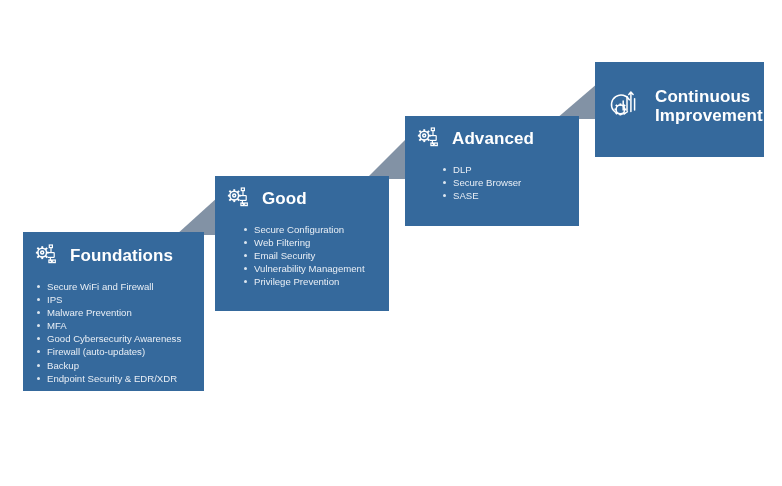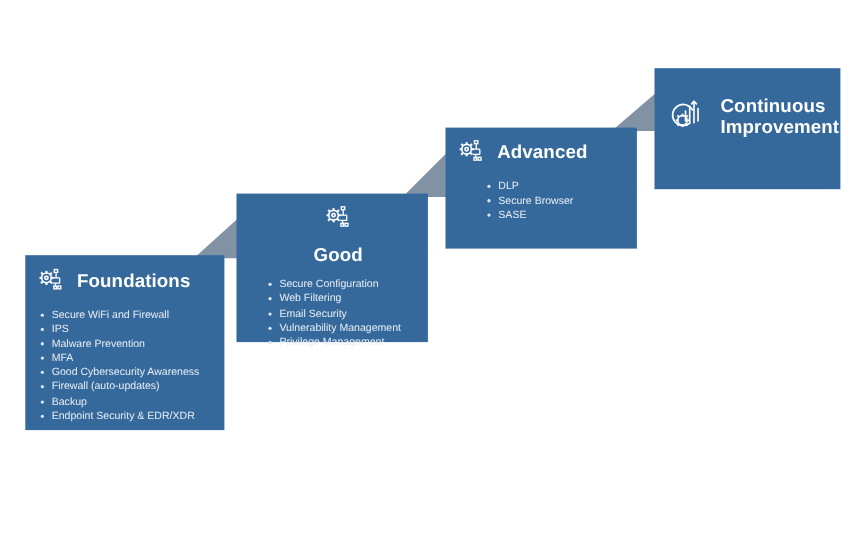--- a/index.html
+++ b/index.html
@@ -80,26 +80,26 @@
   
   .riser {
     position: absolute;
     display: block;
   }
 
   
   #box-foundations { left: 23px;  top: 232px; width: 181px; height: 159px; }
   #box-good        { left: 215px; top: 176px; width: 174px; height: 135px; }
   #box-advanced    { left: 405px; top: 116px; width: 174px; height: 110px; }
-  #box-continuous  { left: 595px; top: 62px;  width: 169px; height: 110px;  }
+  #box-continuous  { left: 595px; top: 62px;  width: 169px; height: 95px;  }
 
   #box-foundations .step-head { margin: 11px 0 0 11px; text-align: right; }
   #box-foundations .step-list { margin: 11px 0 0 11px; }
 
-  #box-good .step-head { margin: 10px 0 0 11px; flex-direction: column; }
+  #box-good .step-head { margin: 10px 0 0 11px; }
   #box-good .step-list { margin: 11px 0 0 26px; }
 
   #box-advanced .step-head { margin: 10px 0 0 11px; }
   #box-advanced .step-list { margin: 11px 0 0 35px; }
 
   #box-continuous .step-head { margin: 25px 0 0 12px; gap: 14px; }
   #box-continuous .step-icon { width: 34px; height: 34px; }
 
   #riser-1 { left: 176px; top: 197px; width: 42px; height: 38px; }
   #riser-2 { left: 366px; top: 137px; width: 42px; height: 42px; }
@@ -194,21 +194,21 @@
           <rect x="14.9" y="17.0" width="2.6" height="2.6"></rect>
         </g>
       </svg>
       <div class="step-title">Good</div>
     </div>
     <ul class="step-list">
       <li>Secure Configuration</li>
       <li>Web Filtering</li>
       <li>Email Security</li>
       <li>Vulnerability Management</li>
-      <li>Privilege Management</li>
+      <li>Privilege Prevention</li>
     </ul>
   </div>
 
   <div class="step-box" id="box-advanced">
     <div class="step-head">
       <svg class="step-icon" viewBox="0 0 26 26">
         <g fill="none" stroke="#ffffff" stroke-width="1.5">
           <circle cx="8.2" cy="9.6" r="4.4"></circle>
           <circle cx="8.2" cy="9.6" r="1.5" fill="#35699C"></circle>
         </g>

